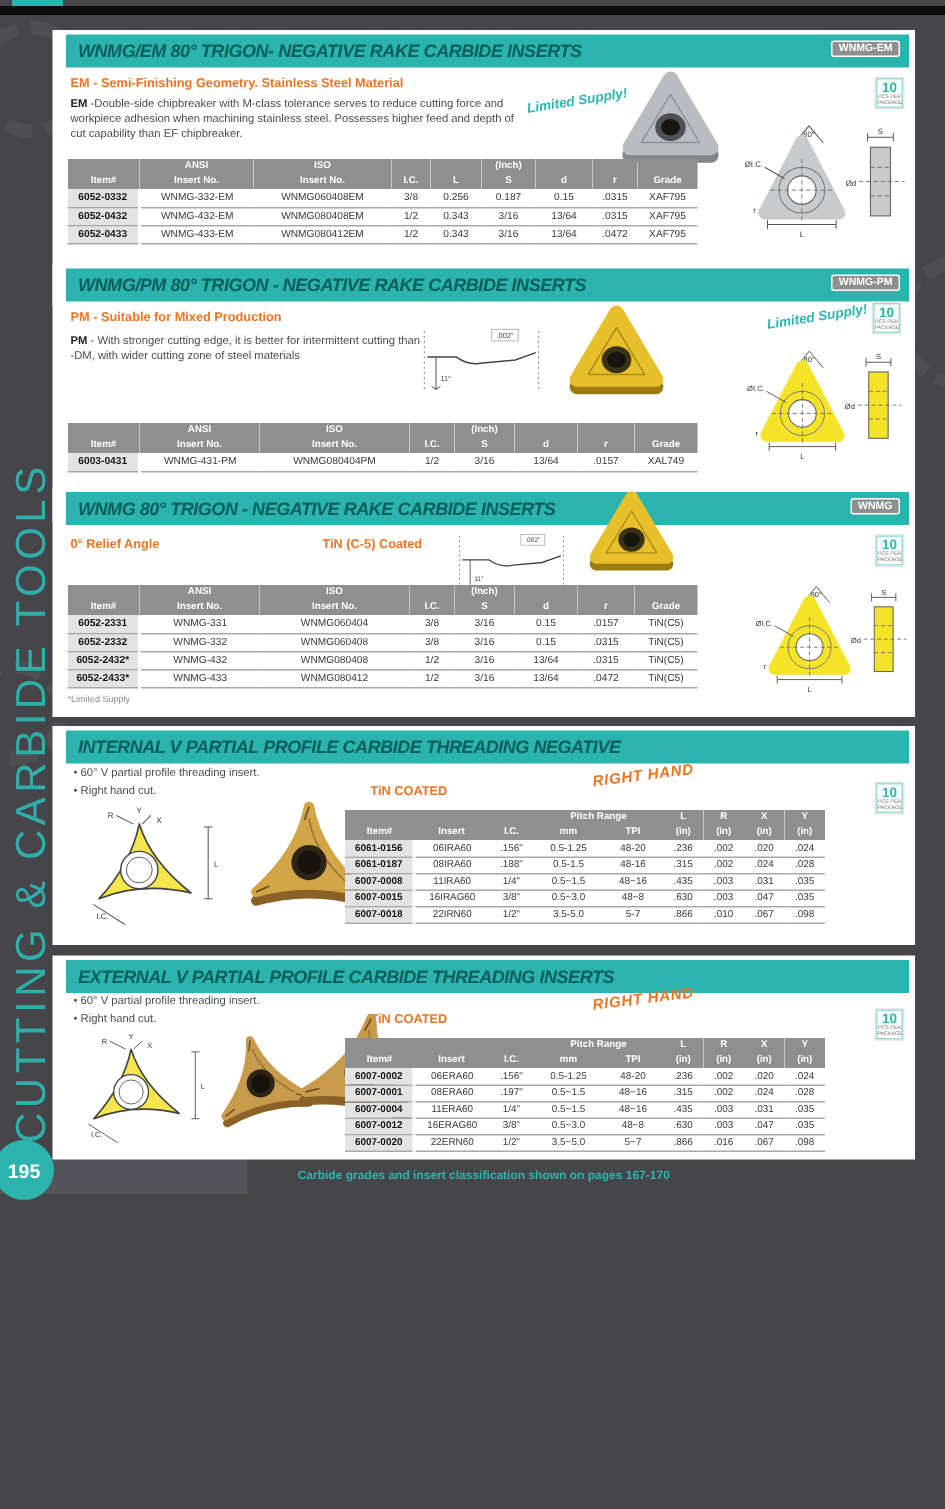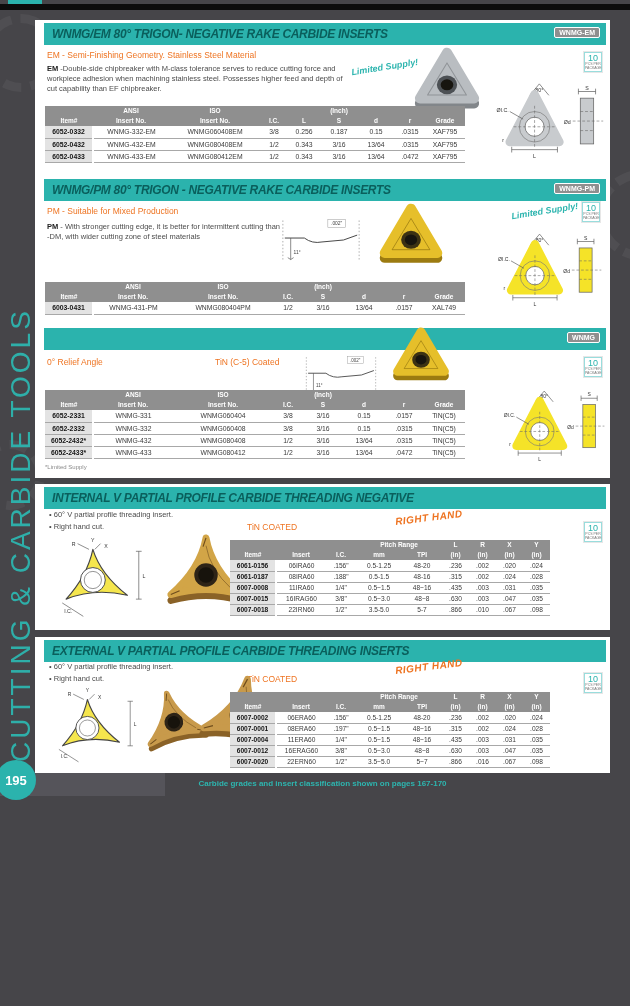--- a/index.html
+++ b/index.html
@@ -20,34 +20,34 @@
       align-items:center;justify-content:center;}
   #footer{position:absolute;left:35px;top:779px;width:575px;text-align:center;
       color:#2db5af;font-weight:bold;font-size:8px;}
   
   .card{position:absolute;left:35px;width:575px;background:#fff;}
   .tbar{position:absolute;left:9px;right:4px;top:3px;height:22px;background:#2bb3ad;}
   .ttext{position:absolute;left:8px;top:0;line-height:22px;font-size:12px;font-weight:bold;
       font-style:italic;color:#0a5f5c;letter-spacing:-0.3px;white-space:nowrap;}
   .tbadge{position:absolute;right:6px;top:4px;background:#8f8f8f;border:1px solid #fff;
       color:#fff;font-size:7px;font-weight:bold;padding:1px 4px;border-radius:2px;}
-  .sub{position:absolute;color:#ee7422;font-weight:normal;font-size:8.5px;white-space:nowrap;}
+  .sub{position:absolute;color:#ee7422;font-weight:bold;font-size:8.5px;white-space:nowrap;}
   .desc{position:absolute;font-size:7.5px;color:#4c4c4c;line-height:1.3;margin:0;}
   .desc b{color:#222;}
   .limited{position:absolute;color:#2db5af;font-weight:bold;font-style:italic;font-size:9px;
       transform:rotate(-9deg);white-space:nowrap;}
   .bullet{position:absolute;font-size:7.5px;color:#4c4c4c;white-space:nowrap;}
   .bullet::before{content:"•  ";color:#4c4c4c;}
   .handcut{position:absolute;color:#ee7422;font-weight:bold;font-style:italic;font-size:10px;
       transform:rotate(-7deg);letter-spacing:.5px;white-space:nowrap;}
   .footnote{position:absolute;font-size:6px;color:#8a8a8a;}
   
   .pkg{position:absolute;width:18px;height:20px;background:#fff;border:1px solid #9dd;
       box-shadow:0 0 0 1px #e7e7e7;text-align:center;}
-  .pkg-qty{display:block;color:#2bb3ad;font-weight:normal;font-size:9px;line-height:10px;}
+  .pkg-qty{display:block;color:#2bb3ad;font-weight:bold;font-size:9px;line-height:10px;}
   .pkg-cap{display:block;color:#777;font-size:3.5px;line-height:3.5px;}
   
   .tblwrap{position:absolute;}
   .tblwrap table{border-collapse:collapse;table-layout:fixed;width:100%;}
   .tblwrap th{background:#8f8f8f;color:#fff;font-size:6.5px;font-weight:bold;padding:0;
       height:10px;line-height:10px;text-align:center;overflow:hidden;}
   .tblwrap thead tr:first-child th{height:10px;}
   .tblwrap td{font-size:6.8px;color:#3a3a3a;text-align:center;height:12px;padding:0;
       border-bottom:1px solid #a8a8a8;background:#fff;overflow:hidden;white-space:nowrap;}
   .tblwrap td.item-cell{background:#e3e3e3;font-weight:bold;color:#141414;
@@ -300,20 +300,21 @@
               <td>.0157</td>
               <td>XAL749</td>
             </tr>
           </tbody>
         </table>
       </div>
   </section>
 
   <section class="card" style="top:325px;height:153px;">
     <div class="tbar">
+      <span class="ttext">WNMG 80° TRIGON - NEGATIVE RAKE CARBIDE INSERTS</span>
       <span class="tbadge">WNMG</span>
     </div>
     <div class="sub" style="left:12px;top:32px;">0° Relief Angle</div>
     <div class="sub" style="left:180px;top:32px;">TiN (C-5) Coated</div>
     <svg style="position:absolute;left:266px;top:26px;" width="80" height="48">
         <use href="#chip-sketch"></use>
       </svg>
     <svg style="position:absolute;left:344px;top:1px;z-index:3;--face:#e6bf2a;--side:#9c7b10;--hole:#3c3214;--edge:#7a5f07;" width="84" height="66">
         <use href="#trigon-photo"></use>
       </svg>

